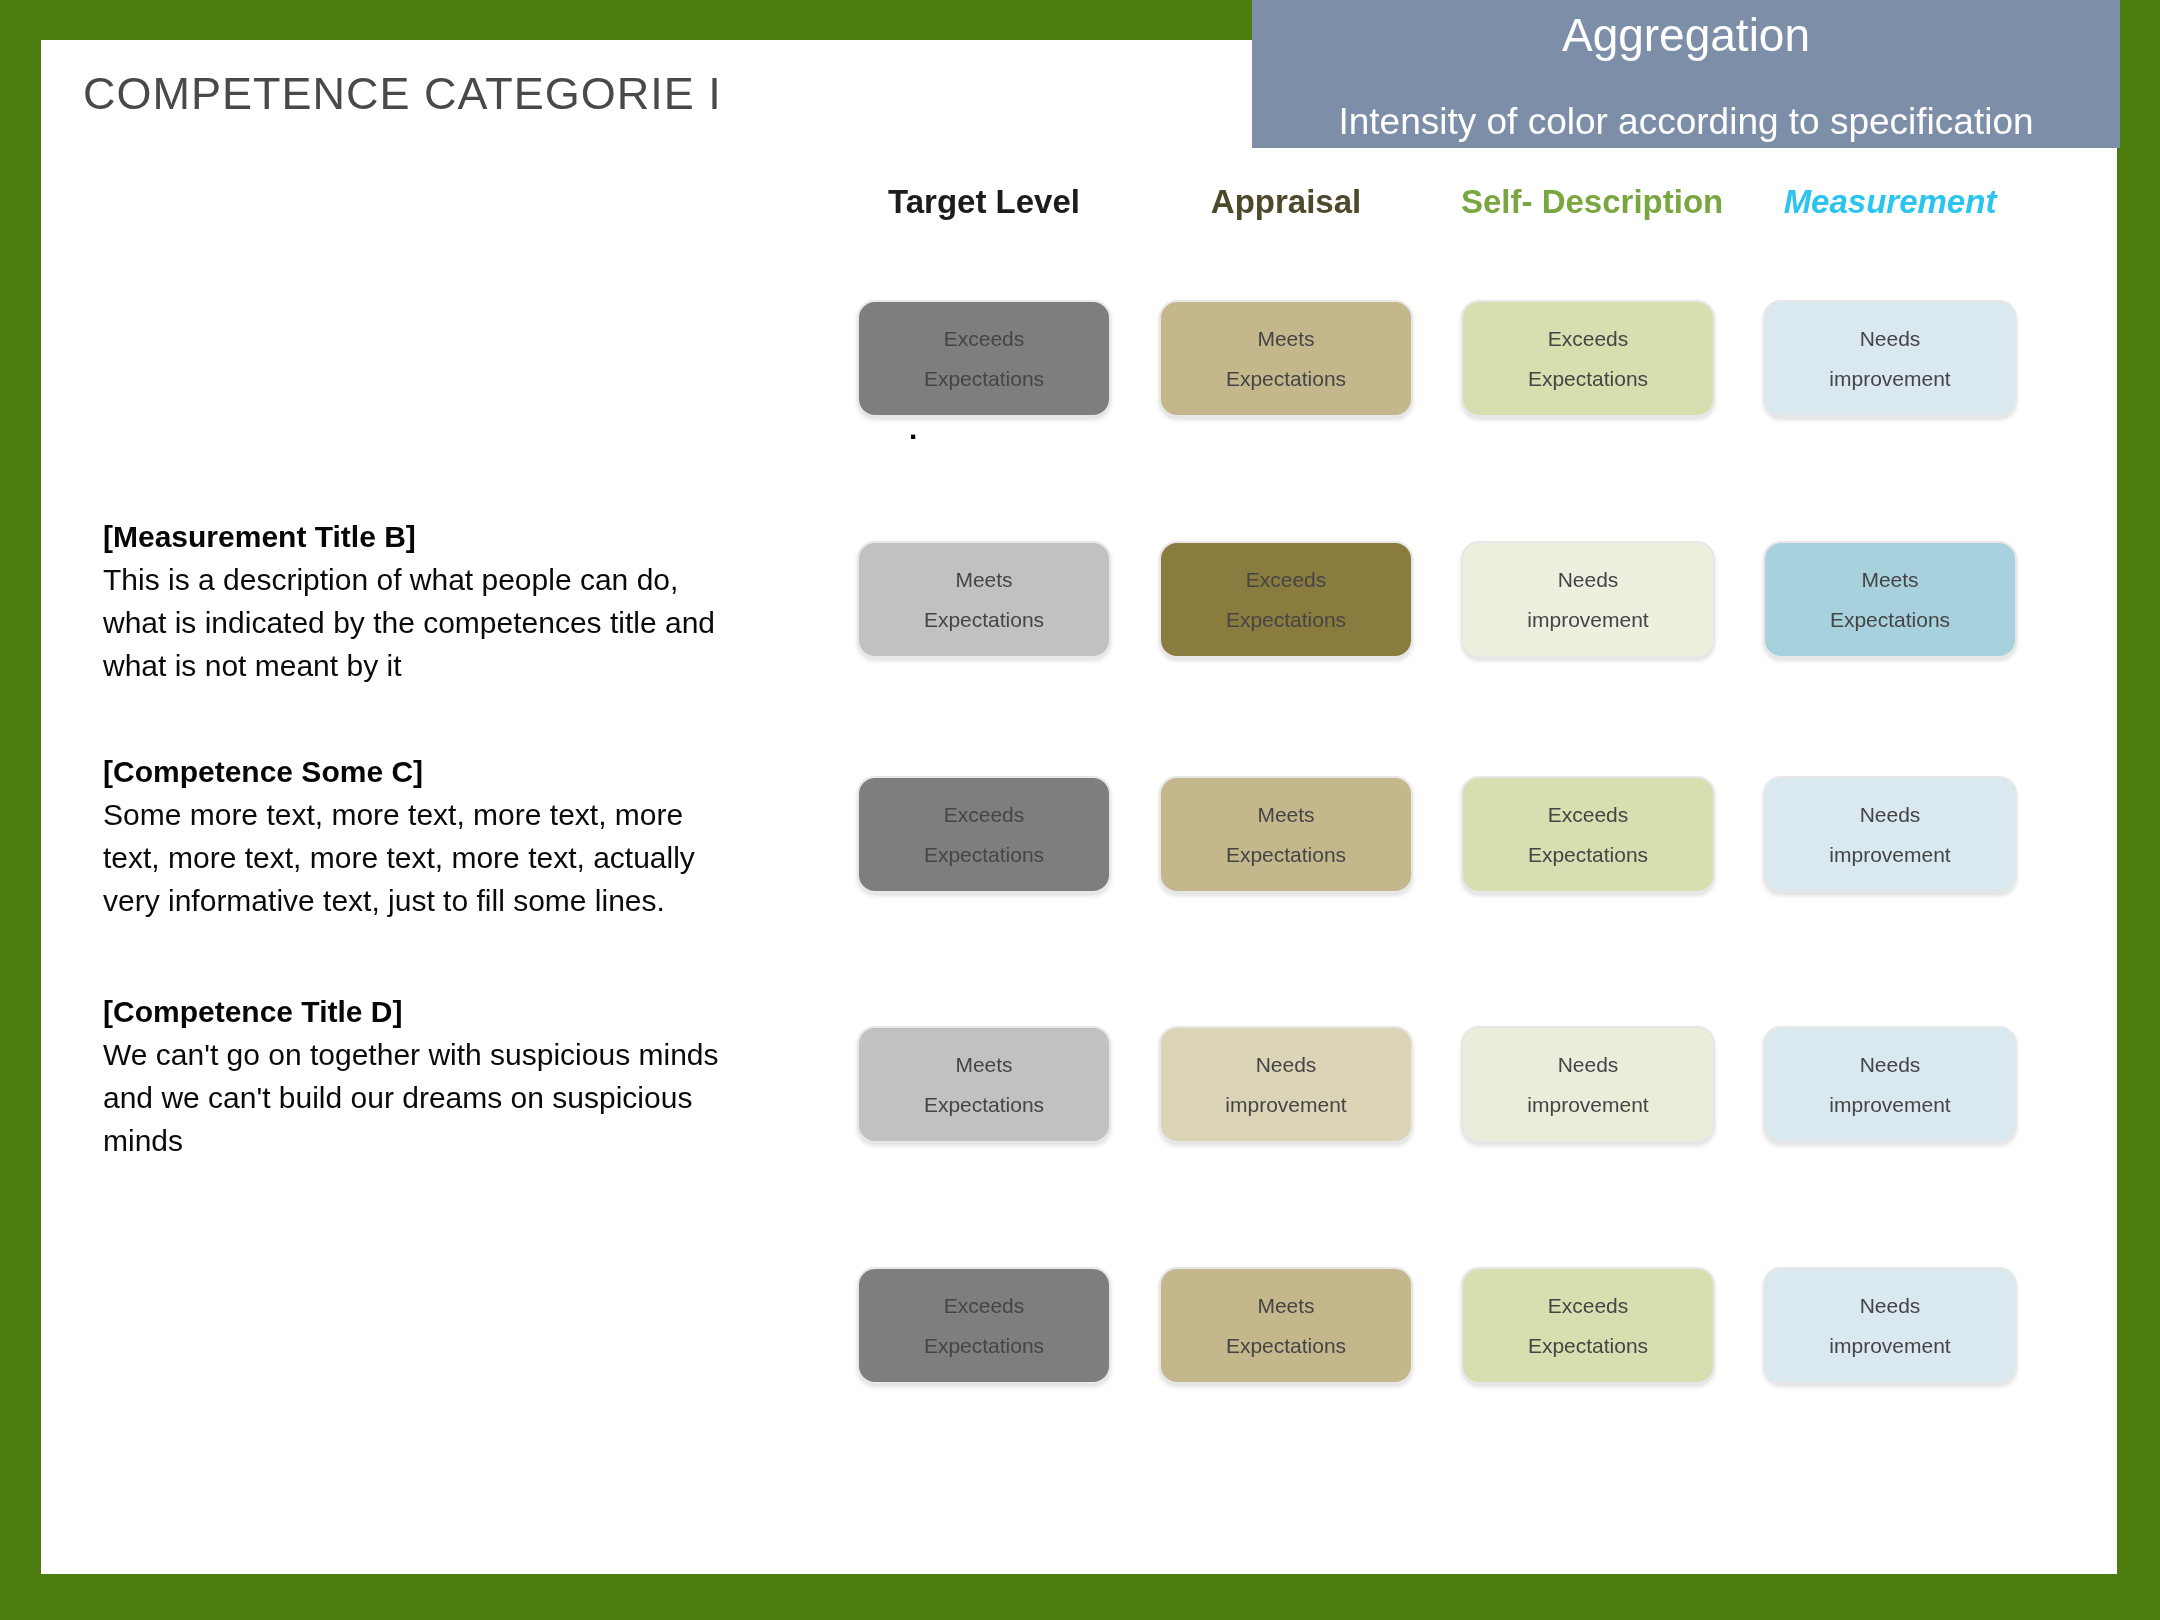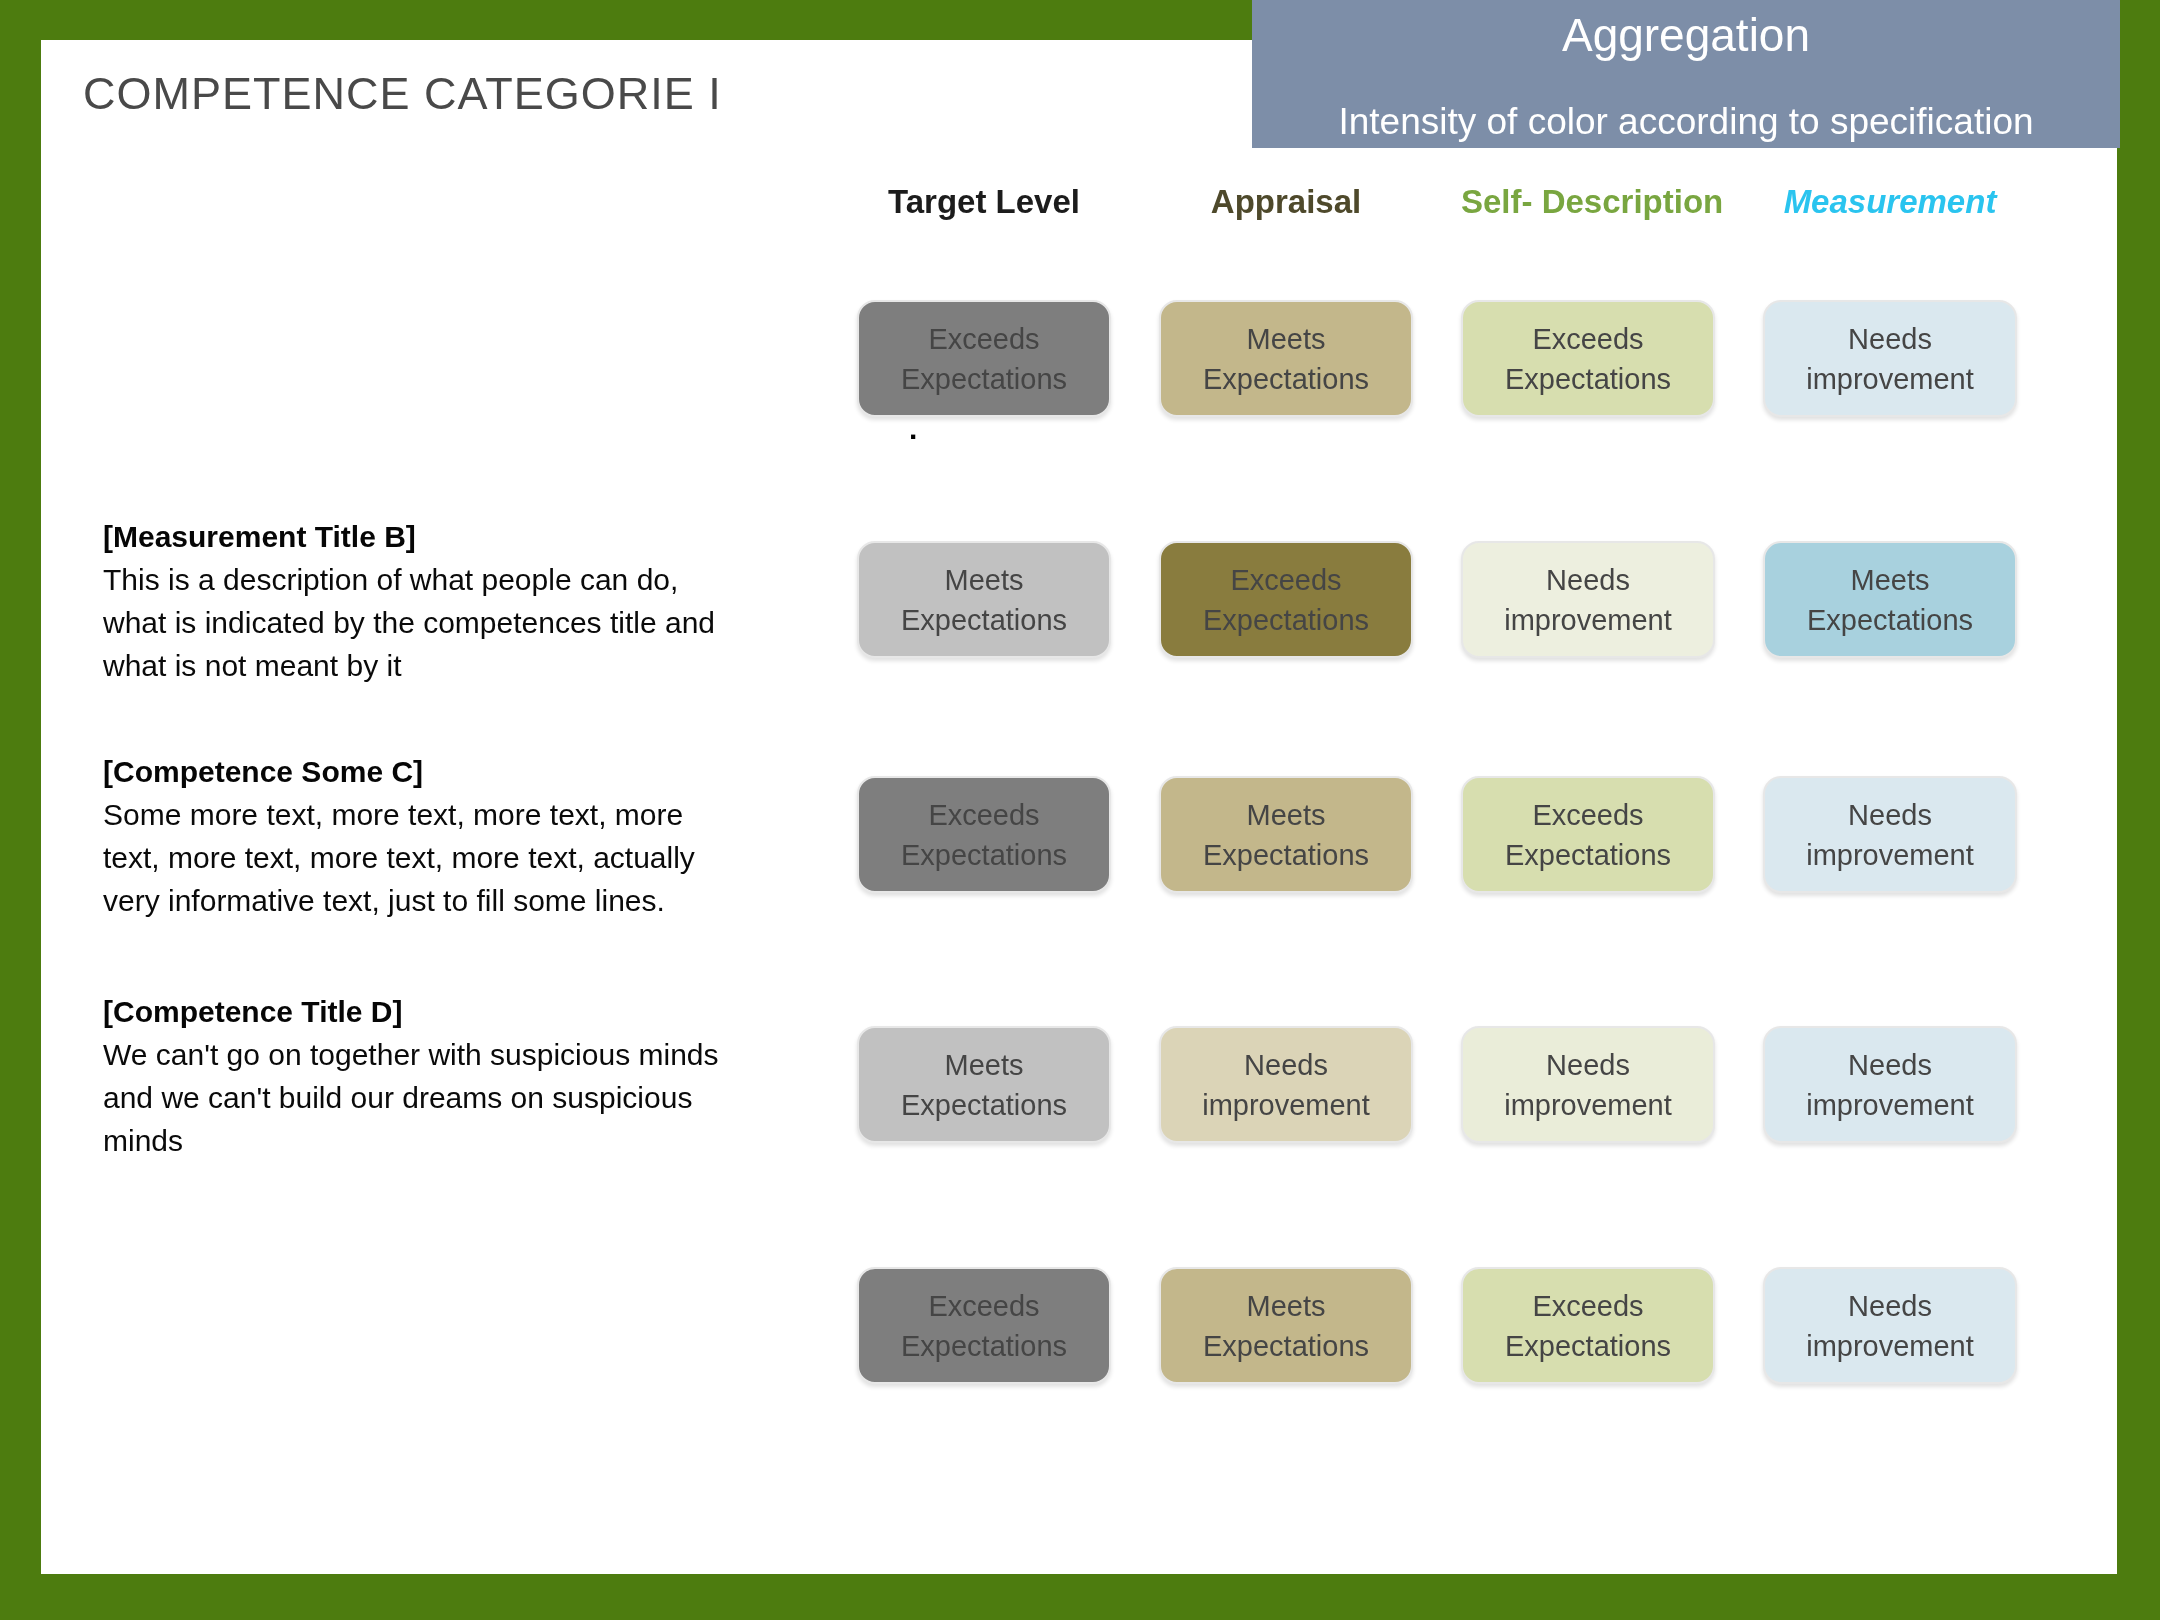--- a/index.html
+++ b/index.html
@@ -37,21 +37,21 @@
     font-size:30px;font-weight:700;color:#060606;line-height:43px;
   }
   .rowdesc{
     font-size:30px;font-weight:400;color:#0a0a0a;line-height:43px;
     white-space:pre-line;
   }
   .cells{position:absolute;left:754px;top:0;display:flex;gap:48px;}
   .cell{
     width:254px;height:117px;border-radius:18px;
     display:flex;align-items:center;justify-content:center;
-    text-align:center;font-size:29px;line-height:40px;color:#454545;
+    text-align:center;font-size:21px;line-height:40px;color:#454545;
     white-space:pre-line;border:2px solid #E7E7E7;box-sizing:border-box;
     box-shadow:0 3px 4px rgba(0,0,0,0.12);
   }
   .stray-period{
     position:absolute;left:868px;top:372px;font-size:30px;font-weight:700;color:#000;
   }
 </style>
 </head>
 <body>
 

